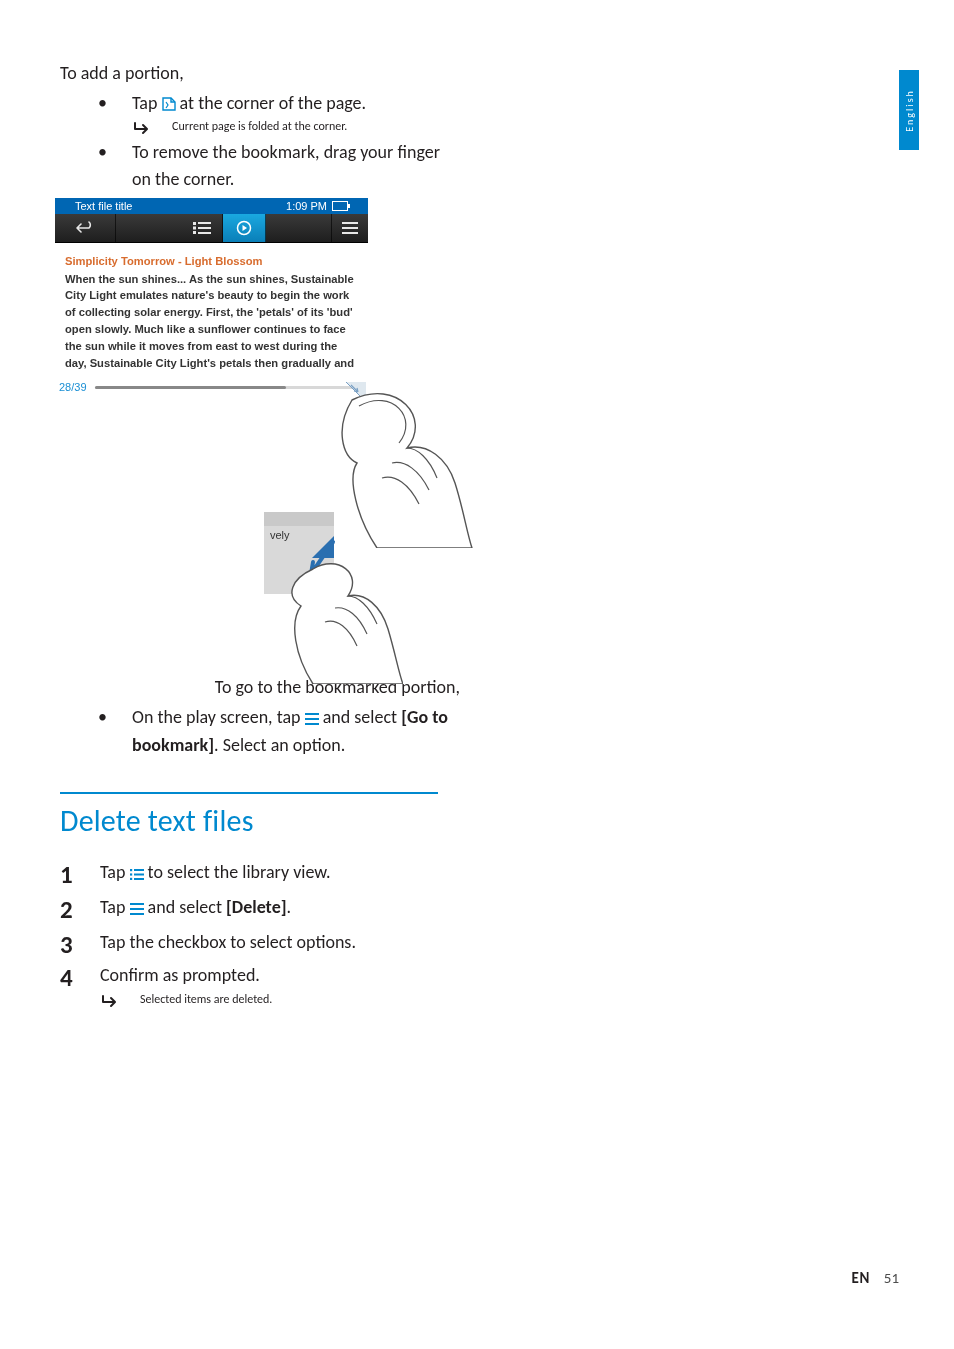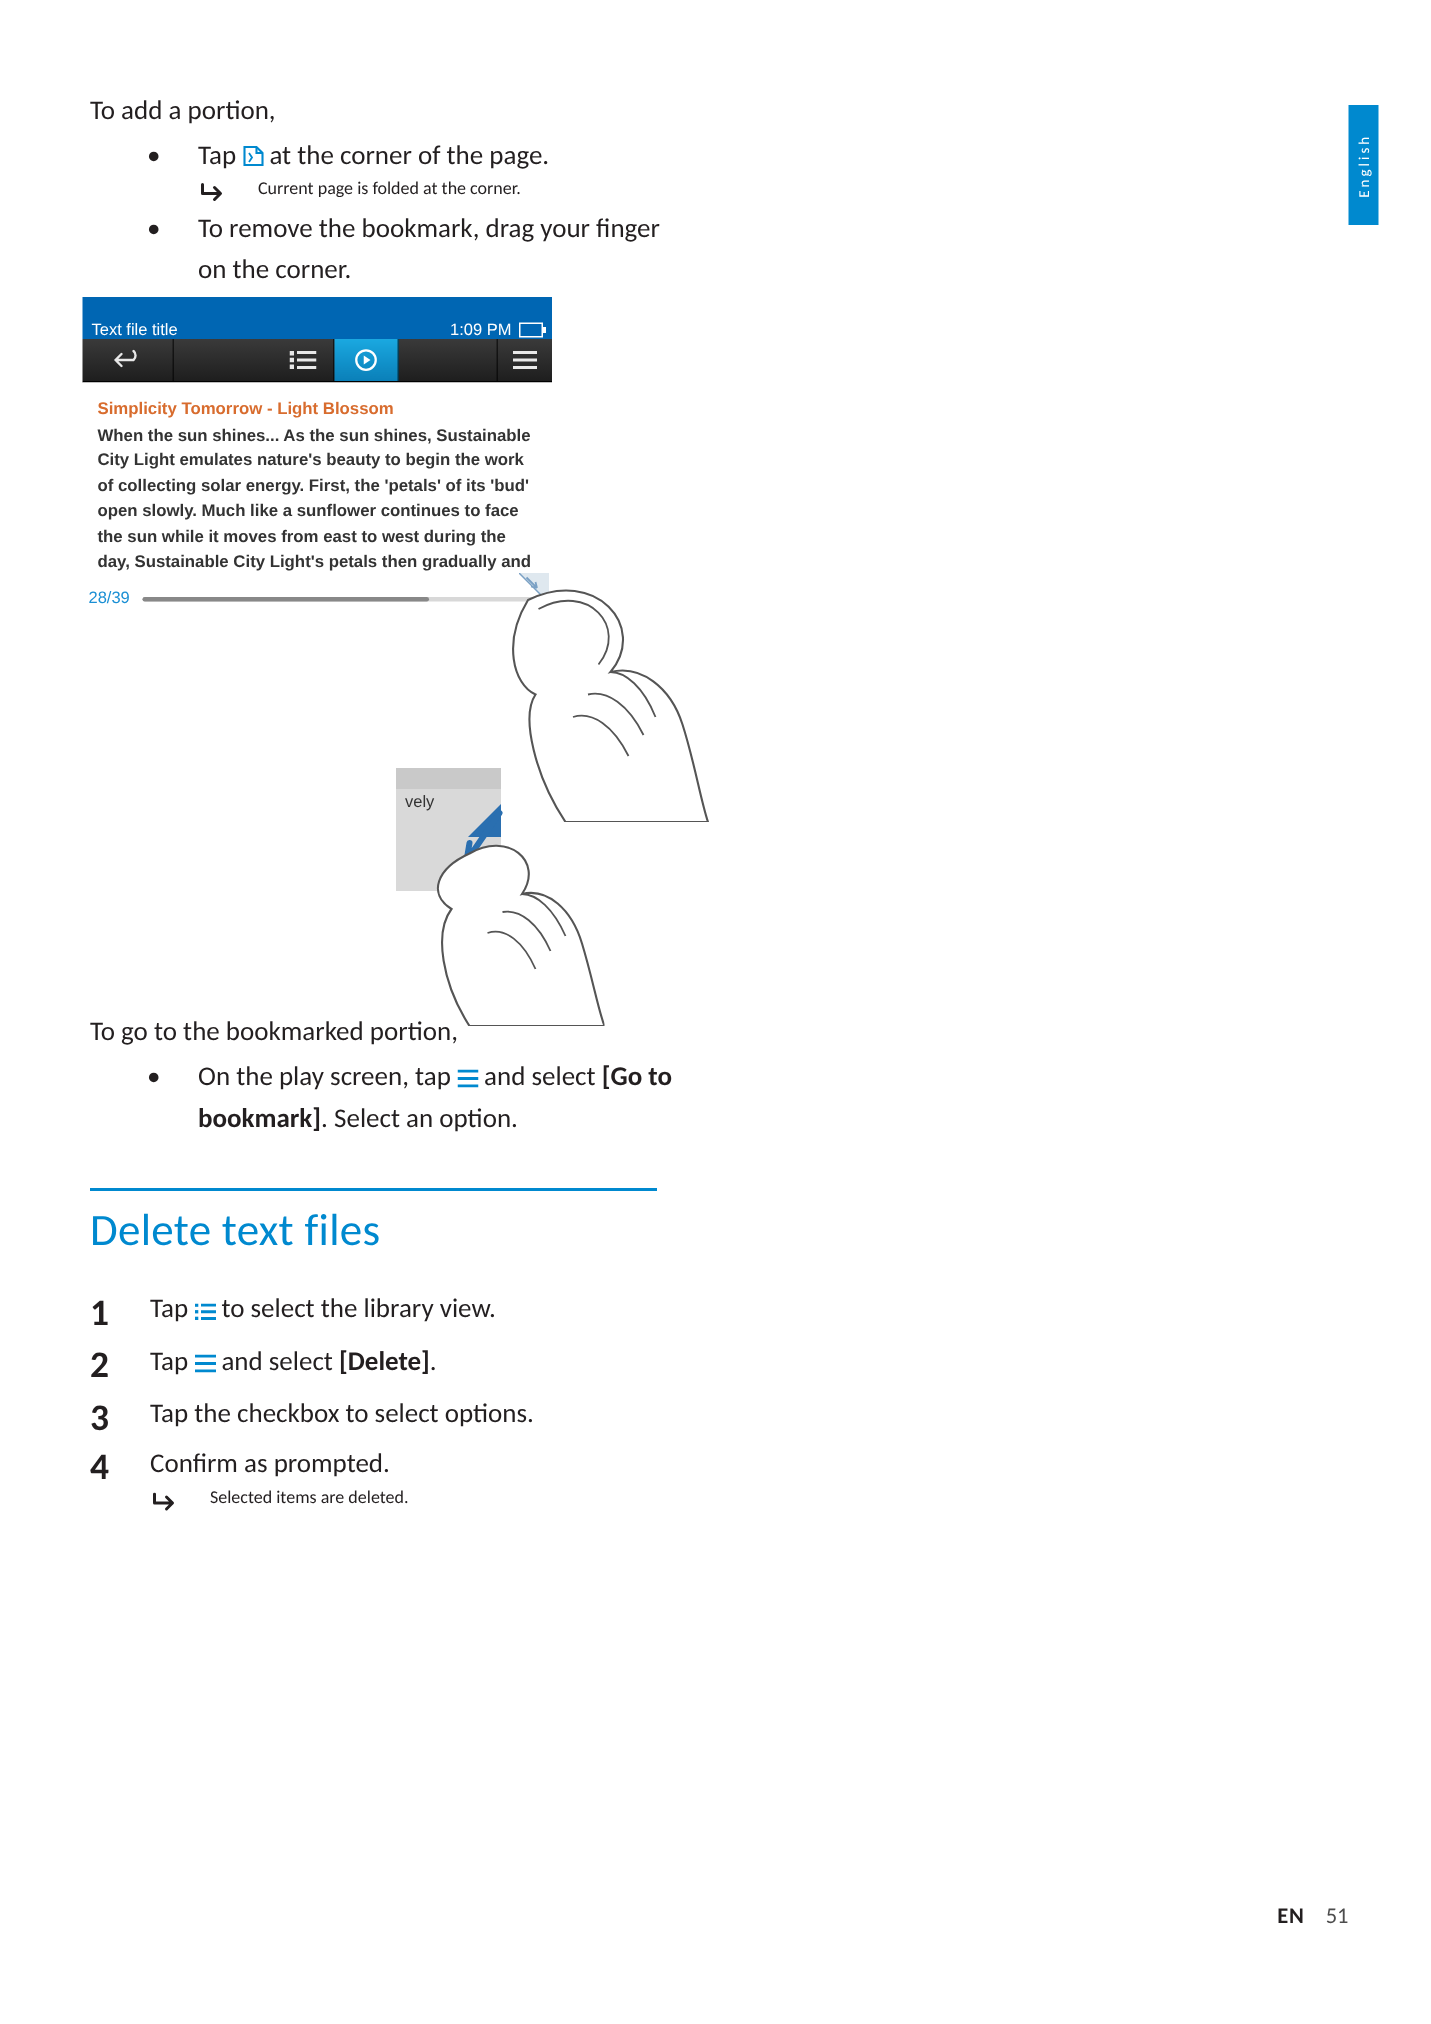--- a/index.html
+++ b/index.html
@@ -75,25 +75,25 @@
   
   .device-shot {
     margin: 6px 0 2px -5px;
     width: 313px;
     height: 468px;
     position: relative;
   }
   .d-titlebar {
     background: #0066b3;
     color: #fff;
-    height: 28px;
+    height: 16px;
     font-size: 11px;
-    padding: 0 6px;
+    padding: 0 20px;
     display: flex;
-    align-items: flex-end;
+    align-items: center;
     justify-content: space-between;
     font-family: Arial, sans-serif;
   }
   .d-titlebar .d-right { display: flex; align-items: center; gap: 5px; }
   .d-batt { width: 14px; height: 8px; border: 1px solid #fff; position: relative; }
   .d-batt::after { content:""; position:absolute; right:-3px; top:2px; width:2px; height:4px; background:#fff; }
   .d-toolbar {
     height: 28px;
     background: linear-gradient(#3a3a3a, #1e1e1e);
     display: flex; align-items: stretch;
@@ -152,21 +152,21 @@
     width: 0; height: 0;
     border-top: 22px solid transparent;
     border-right: 22px solid #2a6fb0;
   }
   .hand-bottom {
     position: absolute;
     left: 228px;
     top: 336px;
   }
 
-  .subhead2 { font-size: 18px; margin: 10px 0 6px 0; }
+  .subhead2 { font-size: 18px; margin: 10px 0 6px 0; text-align: right; }
 </style>
 </head>
 <body>
 
 <div class="lang-tab">
   <span>English</span>
 </div>
 
 <div class="footer">
   <span class="en">EN</span><span class="pg">51</span>

